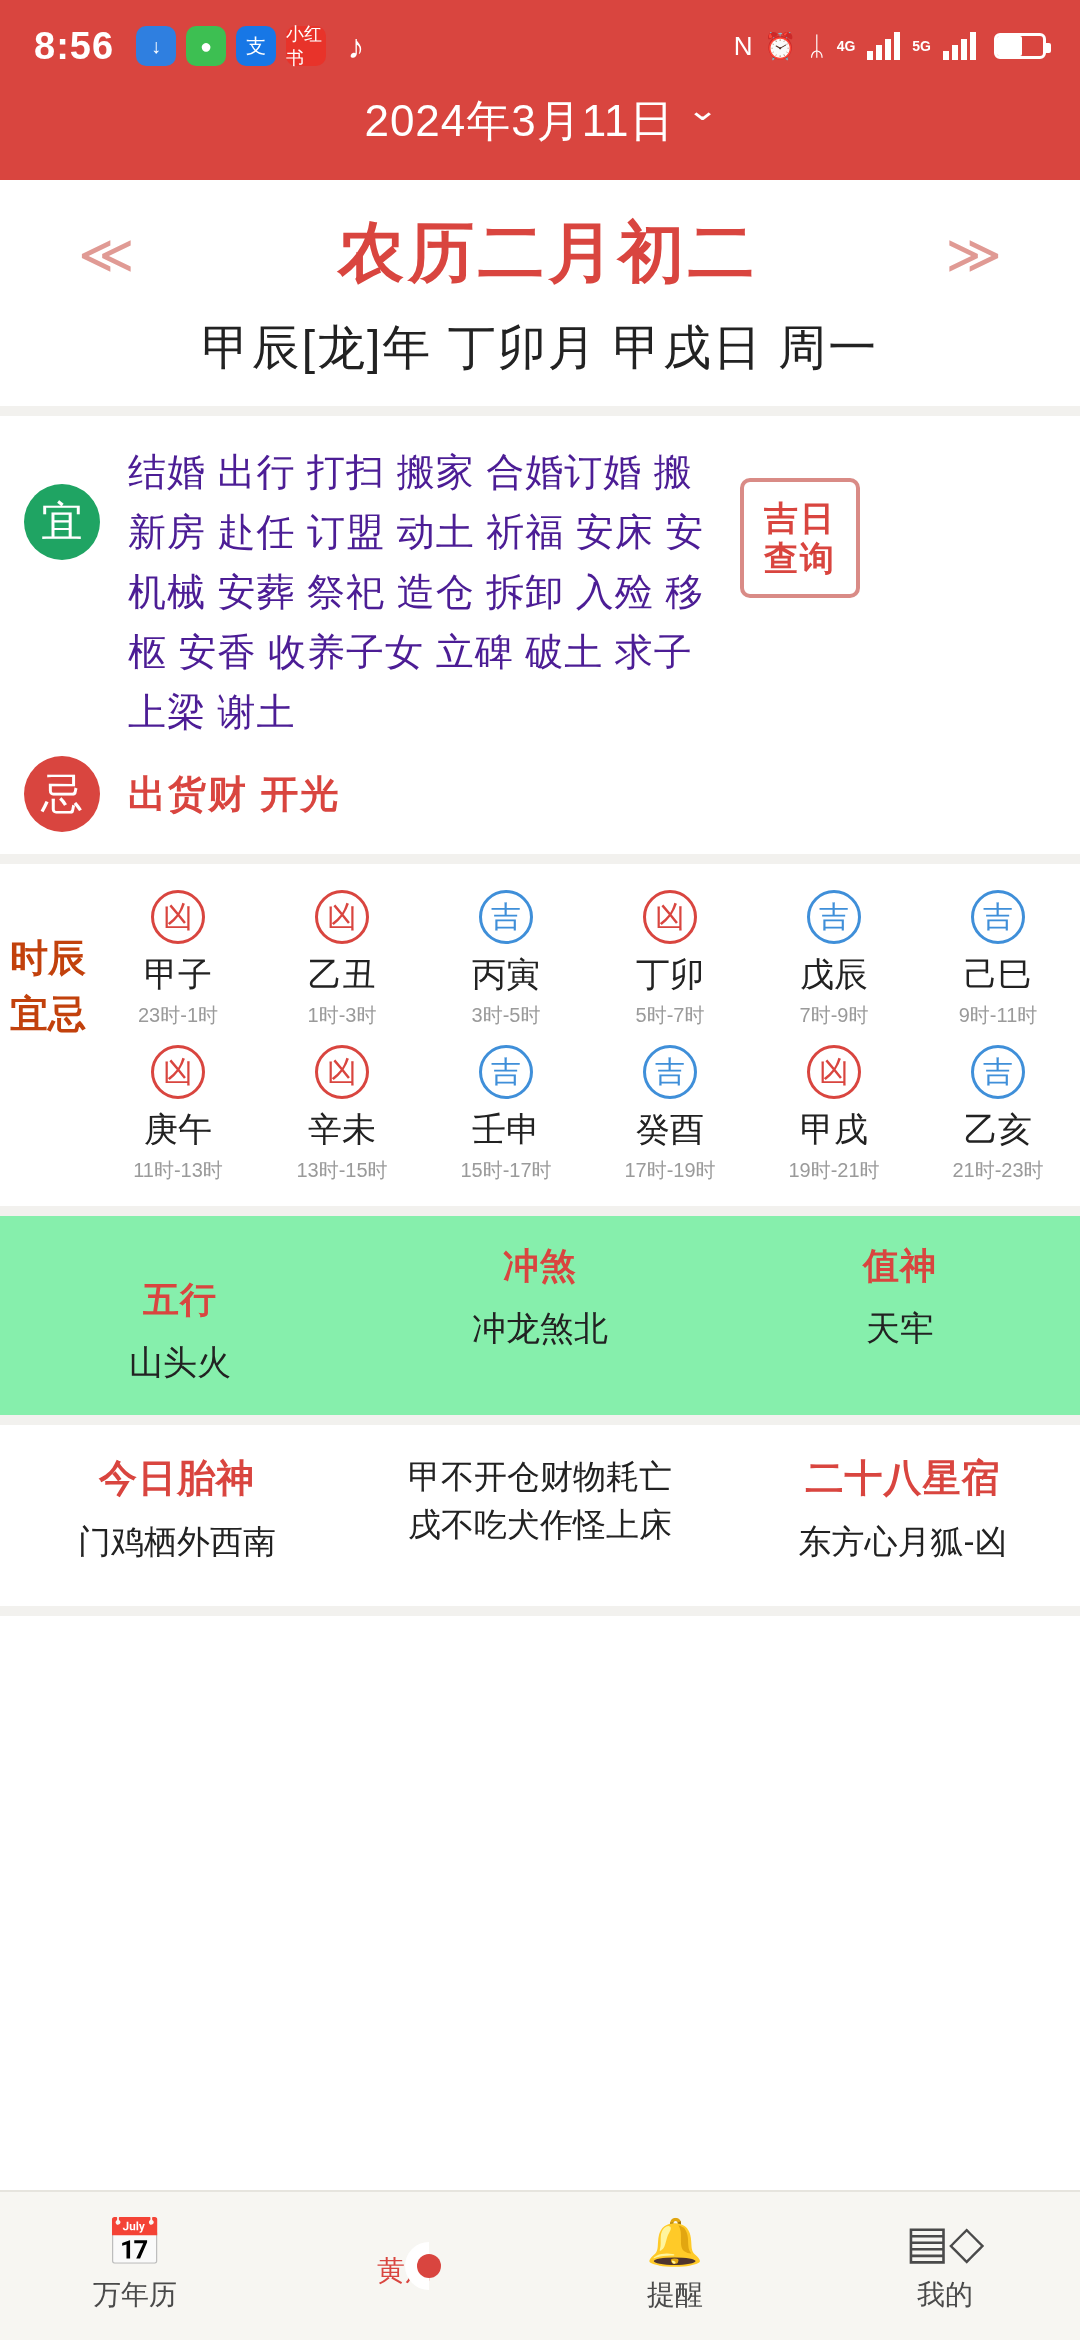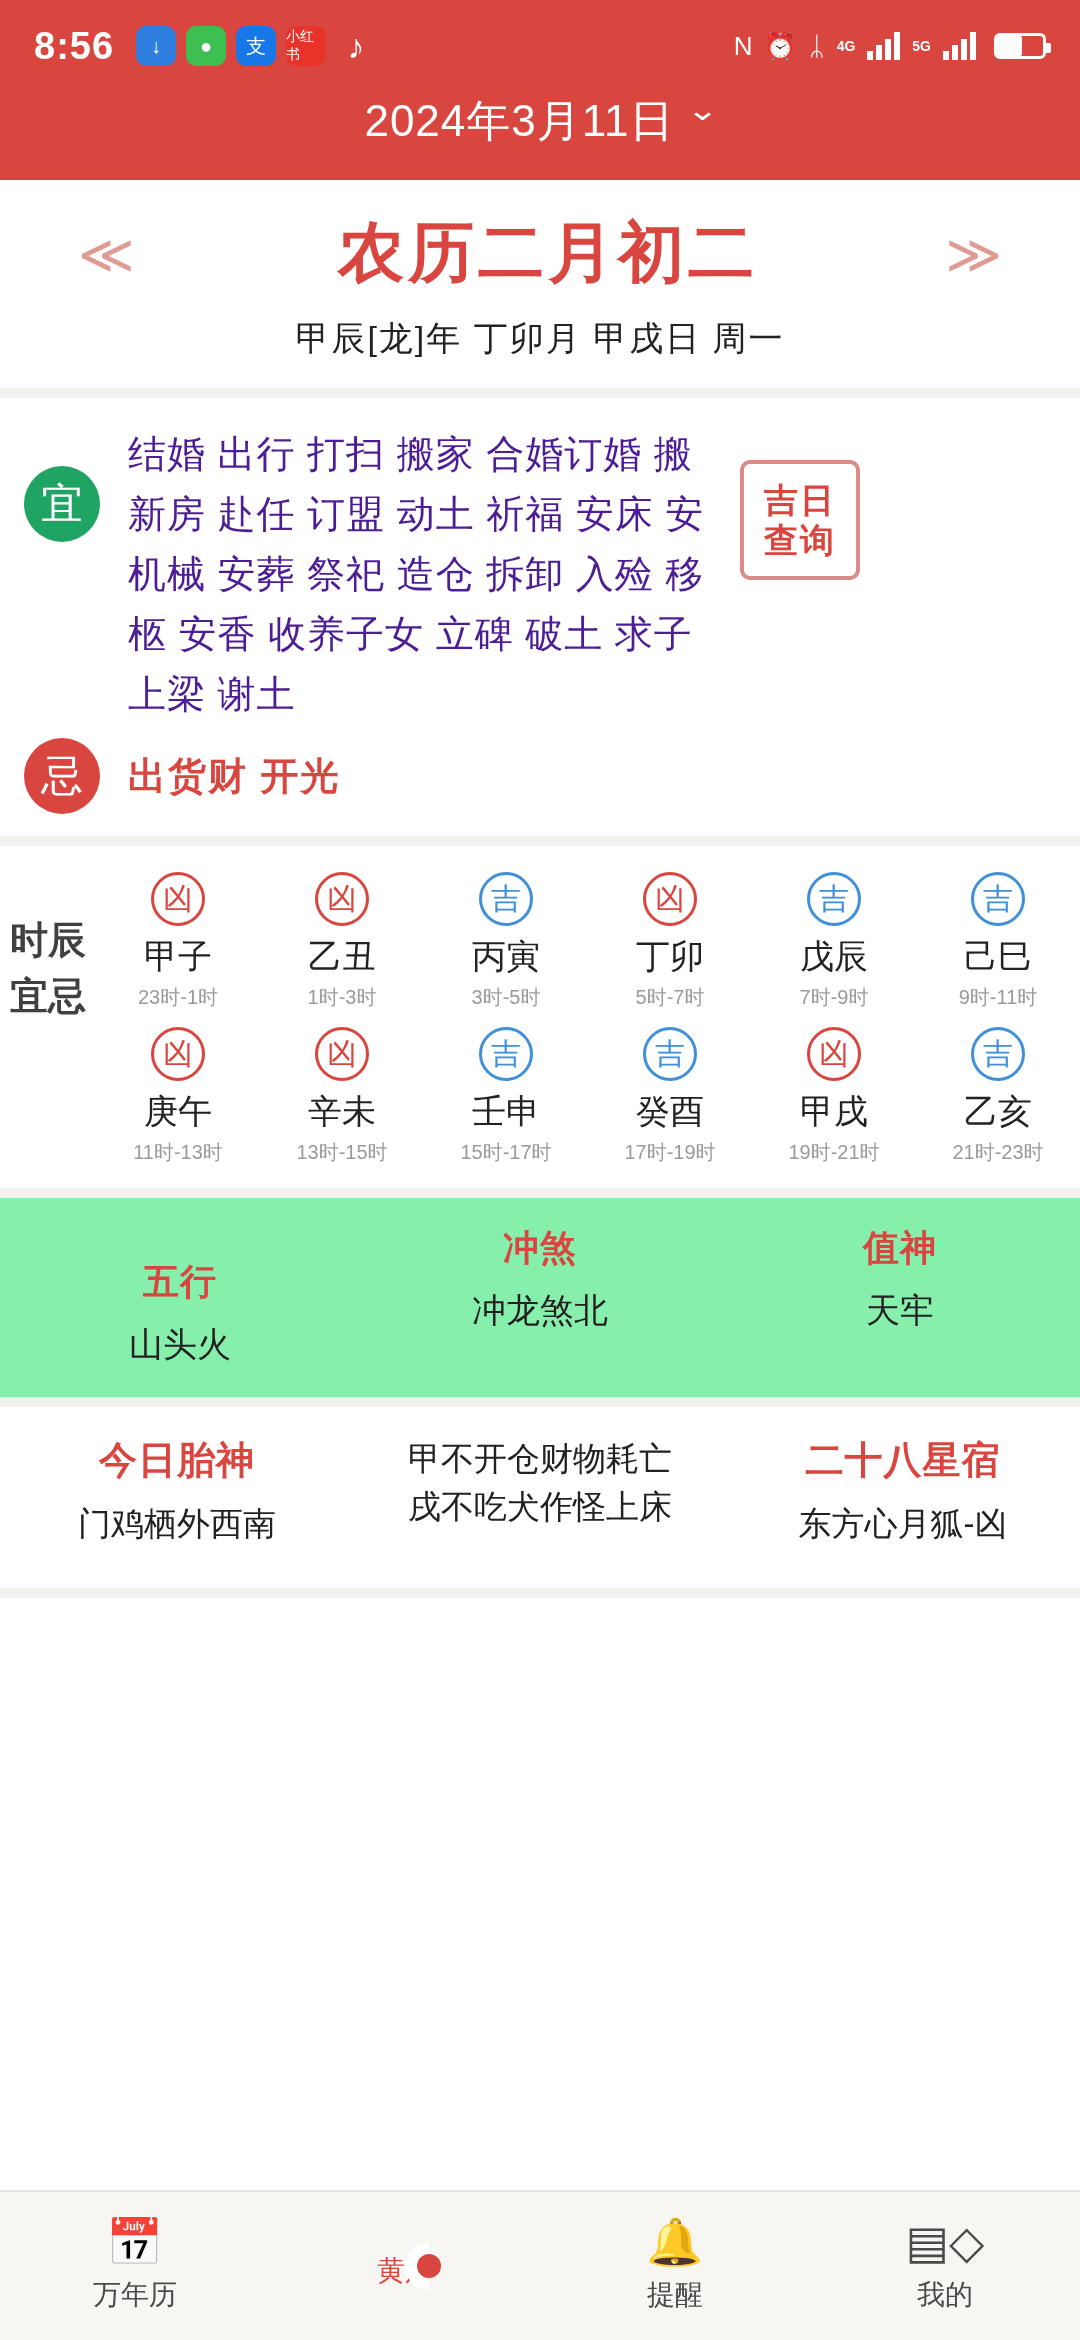--- a/index.html
+++ b/index.html
@@ -38,21 +38,21 @@
   .sb-left-icons { display: flex; align-items: center; gap: 10px; }
   .sb-app-icon {
     width: 40px; height: 40px;
     border-radius: 10px;
     display: flex; align-items: center; justify-content: center;
     font-size: 20px; color: #fff;
   }
   .ic-blue { background: #2f7fe0; }
   .ic-green { background: #3dbf52; }
   .ic-alipay { background: #1777e6; }
-  .ic-redbook { background: #e8332a; font-size: 14px; }
+  .ic-redbook { background: #e8332a; font-size: 18px; }
   .ic-head { background: transparent; font-size: 34px; }
   .sb-right {
     margin-left: auto;
     display: flex;
     align-items: center;
     gap: 12px;
     font-size: 26px;
   }
   .sb-net { font-size: 14px; font-weight: bold; }
   .sig-bars { display: inline-flex; align-items: flex-end; gap: 3px; height: 28px; }
@@ -110,21 +110,21 @@
   .lunar-title {
     color: #d9453f;
     font-size: 66px;
     font-weight: bold;
     letter-spacing: 4px;
     font-family: "Liberation Serif", serif;
     padding-left: 16px;
   }
   .lunar-sub {
     margin-top: 18px;
-    font-size: 34px;
+    font-size: 48px;
     color: #222;
     letter-spacing: 2px;
   }
   .nav-arrow {
     position: absolute;
     top: 48px;
     color: #e09a94;
     font-size: 54px;
     line-height: 1;
     font-family: "Liberation Serif", serif;
@@ -192,21 +192,21 @@
 
   
   .shichen {
     background: #fff;
     display: flex;
     padding: 26px 0 22px;
     flex: none;
   }
   .shichen-label {
     width: 96px;
-    color: #404040;
+    color: #c2410c;
     font-size: 38px;
     font-weight: bold;
     text-align: center;
     line-height: 56px;
     padding-top: 40px;
     flex: none;
   }
   .shichen-grid {
     flex: 1;
     display: grid;

